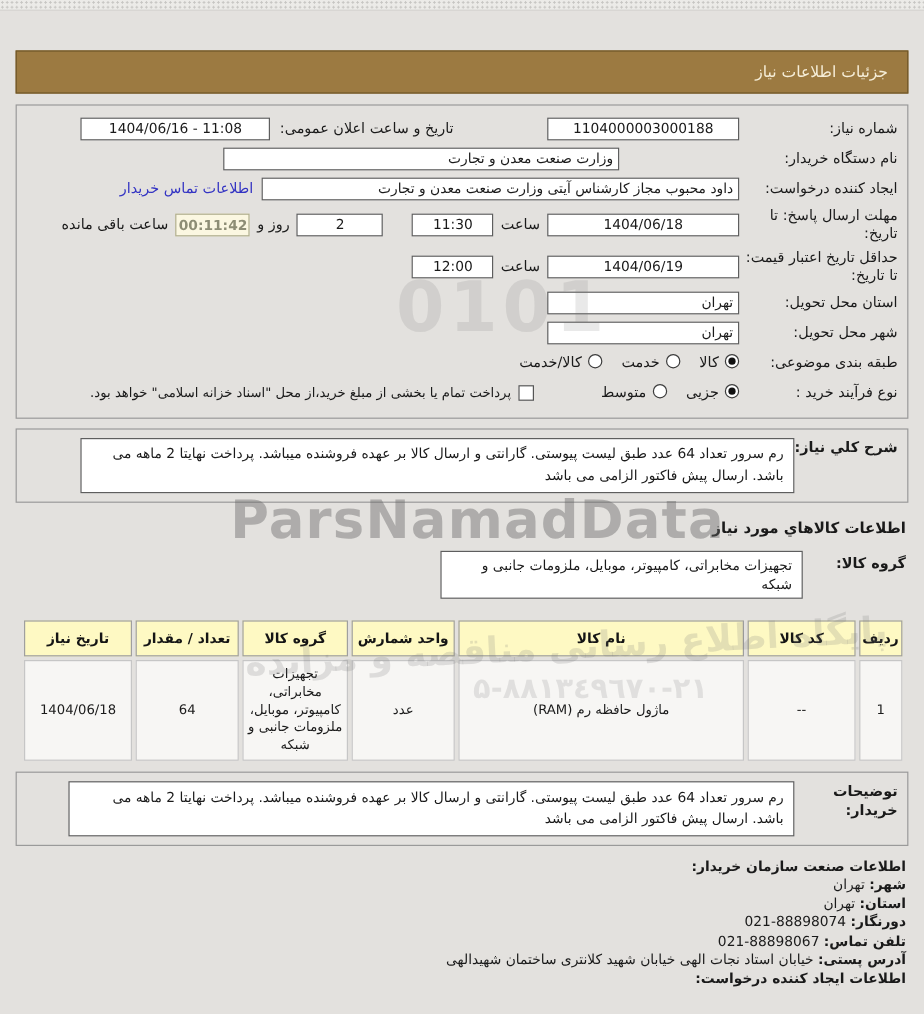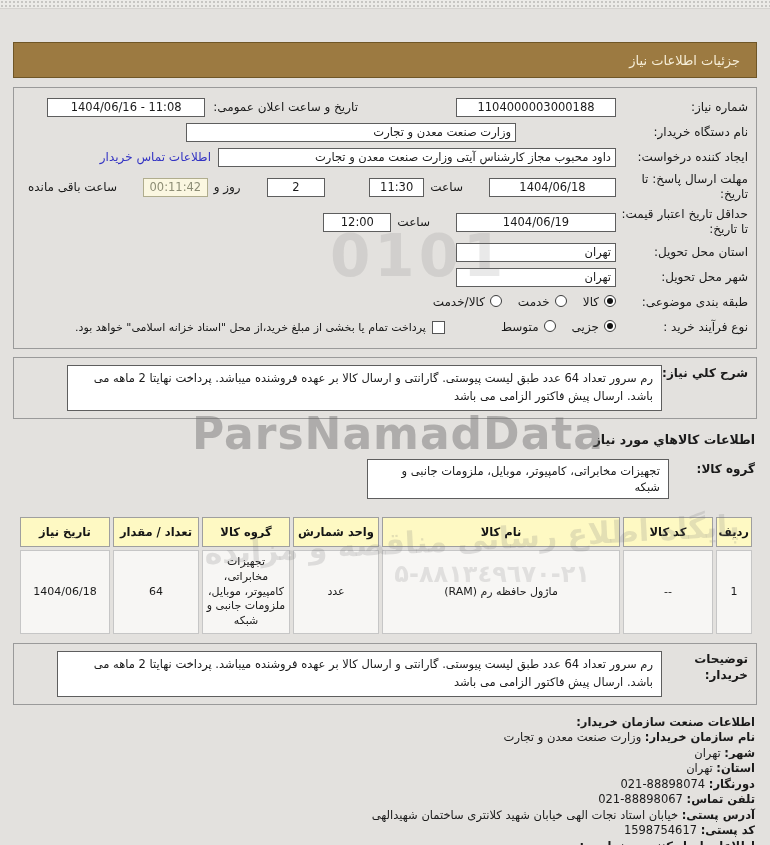--- a/index.html
+++ b/index.html
@@ -29,29 +29,29 @@
     padding:6px 8px 8px; position:relative; z-index:1;
   }
   .frow { display:flex; align-items:center; min-height:24px; margin:1px 0; }
   .frow.tall { min-height:34px; }
   .flabel { width:132px; flex-shrink:0; line-height:1.25; }
   .ibox {
     background:#fff; border:1px solid #5e5e5e; height:19px;
     display:flex; align-items:center; padding:0 4px;
     font-size:11.5px; white-space:nowrap; overflow:hidden;
   }
-  .center { justify-content:center;margin-left:20px; }
+  .center { justify-content:center; }
   .w-id   { width:160px; }
   .w-dt   { width:158px; }
   .w-wide { width:330px; margin-left:0; margin-right:100px; }
   .w-creator { width:398px; }
   .w-date { width:160px; }
   .w-time { width:68px; }
   .w-days { width:72px; margin-right:24px; }
-  .w-count{ width:80px; }
+  .w-count{ width:62px;font-weight:bold; }
   .sep-label { margin:0 6px; white-space:nowrap; }
   .gap78 { margin-right:78px; }
   .gap8  { margin-right:8px; }
   .link { color:#3333c3; margin-right:7px; cursor:pointer; white-space:nowrap; }
   .countdown {
     background:#fbf7e1; border:1px solid #b0ad8e; color:#8d8d75;
   }
   .radio {
     width:12px; height:12px; border:1px solid #3c3c3c; border-radius:50%;
     background:#fff; display:inline-block; position:relative;
@@ -254,27 +254,25 @@
   </tbody>
 </table>
 
 <div class="desc-box" style="margin-top:6px">
   <div class="desc-label">توضیحات خریدار:</div>
   <div class="desc-inner" style="width:605px">رم سرور تعداد 64 عدد طبق لیست پیوستی. گارانتی و ارسال کالا بر عهده فروشنده میباشد. پرداخت نهایتا 2 ماهه می باشد. ارسال پیش فاکتور الزامی می باشد</div>
 </div>
 
 <div class="contact">
   <div class="line"><b>اطلاعات صنعت سازمان خریدار:</b></div>
-  <div class="line"><b>نام سازمان خریدار:</b> <span>وزارت صنعت معدن و تجارت</span></div>
   <div class="line"><b>شهر:</b> <span>تهران</span></div>
   <div class="line"><b>استان:</b> <span>تهران</span></div>
   <div class="line"><b>دورنگار:</b> <span>88898074-021</span></div>
   <div class="line"><b>تلفن تماس:</b> <span>88898067-021</span></div>
   <div class="line"><b>آدرس پستی:</b> <span>خیابان استاد نجات الهی خیابان شهید کلانتری ساختمان شهیدالهی</span></div>
-  <div class="line"><b>کد پستی:</b> <span>1598754617</span></div>
   <div class="line"><b>اطلاعات ایجاد کننده درخواست:</b></div>
 
 </div>
 
 <div class="wm wm-digits">0101</div>
 <div class="wm wm-brand">ParsNamadData</div>
 <div class="wm wm-line">پایگاه اطلاع رسانی مناقصه و مزایده</div>
 <div class="wm wm-phone">۵-۸۸۱۳٤۹٦۷۰-۲۱</div>
 
 </body></html>

